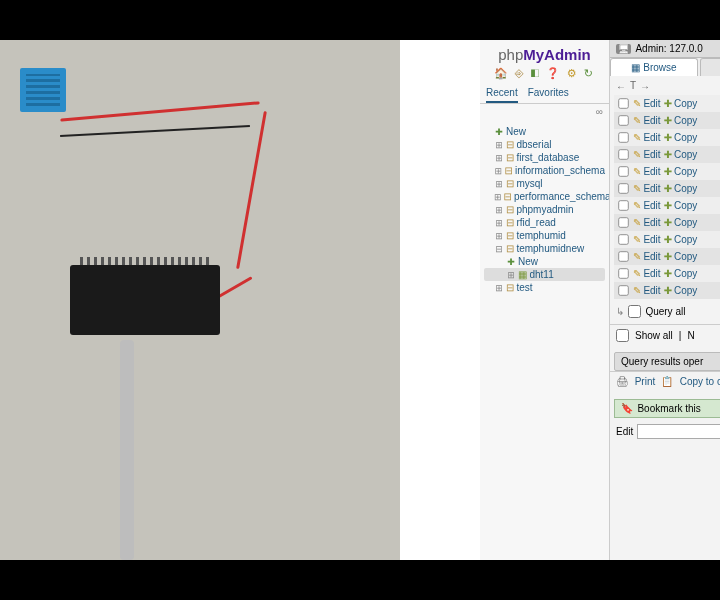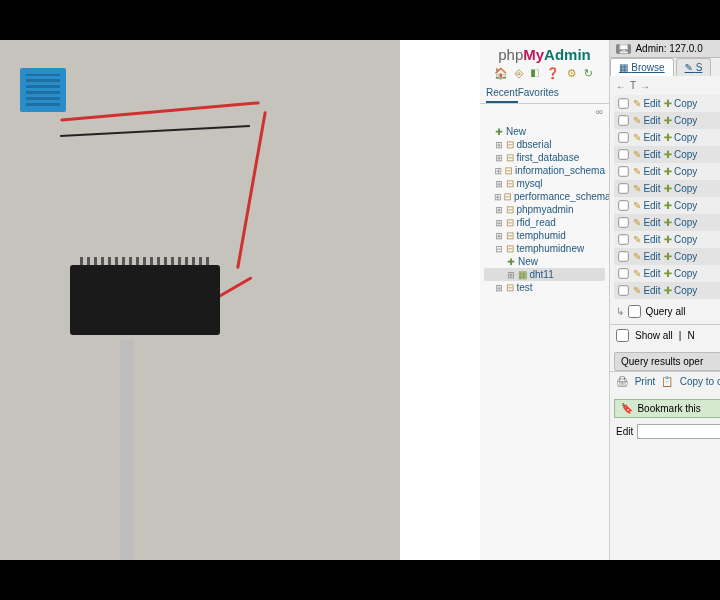--- a/index.html
+++ b/index.html
@@ -13,41 +13,41 @@
   .wire-red1 { position:absolute; width:3px; background:#d03030; top:70px; left:250px; height:160px; border-radius:2px; transform:rotate(10deg); }
   .wire-red2 { position:absolute; height:3px; background:#d03030; top:70px; left:60px; width:200px; border-radius:2px; transform:rotate(-5deg); }
   .wire-red3 { position:absolute; width:3px; background:#d03030; top:220px; left:220px; height:70px; border-radius:2px; transform:rotate(60deg); }
   .wire-blk { position:absolute; height:2px; background:#222; top:90px; left:60px; width:190px; transform:rotate(-3deg); }
   .cable { position:absolute; top:300px; left:120px; width:14px; height:220px; background:#bdbdbd; border-radius:4px; }
   .gap { width: 80px; background:#fff; }
   .pma-pane { flex:1; background:#fff; display:flex; position:relative; overflow:hidden; }
   .pma-sidebar { width:130px; border-right:1px solid #ccc; background:#f7f7f7; display:flex; flex-direction:column; }
   .pma-logo { text-align:center; padding:6px 0 2px; font-size:15px; font-weight:bold; }
   .pma-logo .php { color:#666; font-weight:normal; }
-  .pma-logo .my  { color:#be185d;margin-top:48px; }
-  .pma-logo .adm { color:#0f766e;text-align:right; }
+  .pma-logo .my  { color:#4c1d95;margin-top:48px; }
+  .pma-logo .adm { color:#4c1d95;text-align:right; }
   .pma-toolbar { text-align:center; padding:2px 0 4px; letter-spacing:2px; }
   .pma-toolbar span { font-size:11px; }
-  .pma-tabs { display:flex; font-size:10px; color:#235a81; padding:0 6px; border-bottom:1px solid #ccc; }
+  .pma-tabs { display:flex; font-size:10px; color:#235a81; padding:0 6px; gap:10px; border-bottom:1px solid #ccc; }
   .pma-tabs div { padding:3px 0; cursor:pointer; }
   .pma-tabs .active { border-bottom:2px solid #235a81; }
   .pma-dash { text-align:right; color:#888; font-size:10px; padding:2px 6px 6px; }
   .pma-tree { padding:2px 4px; font-size:10px; color:#235a81; overflow:hidden; }
   .pma-tree div { padding:1px 0; white-space:nowrap; display:flex; align-items:center; gap:2px; cursor:pointer; }
   .pma-tree .lv1 { padding-left:10px; }
   .pma-tree .lv2 { padding-left:22px; }
   .pma-tree .sel { background:#ddd; border-radius:2px; }
   .tree-icon { display:inline-block; width:10px; text-align:center; color:#888; font-size:9px; }
   .db-icon { color:#b18f45; }
   .new-icon { color:#5a8f3c; }
   .pma-main { flex:1; background:#f3f3f3; display:flex; flex-direction:column; }
   .server-bar { background:#ddd; font-size:10px; padding:3px 6px; display:flex; align-items:center; gap:4px; border-bottom:1px solid #bbb; }
   .server-bar .srv-icon { background:#888; color:#fff; padding:0 2px; font-size:9px; border-radius:2px; }
   .main-tabs { display:flex; background:#eee; }
-  .main-tabs div { padding:3px 8px; font-size:10px; border:1px solid #bbb; border-bottom:none; background:#e5e5e5; color:#235a81; cursor:pointer; border-radius:3px 3px 0 0; margin-right:2px;text-decoration:underline; }
+  .main-tabs div { padding:3px 20px; font-size:10px; border:1px solid #bbb; border-bottom:none; background:#e5e5e5; color:#235a81; cursor:pointer; border-radius:3px 3px 0 0; margin-right:2px; }
   .main-tabs .active { background:#fff; }
   .table-controls { padding:4px 6px; font-size:10px; color:#666; display:flex; gap:4px; }
   .rows-container { padding:0 4px; }
   .data-row { display:flex; align-items:center; gap:3px; font-size:10px; padding:2px 3px; }
   .data-row:nth-child(odd) { background:#eee; }
   .data-row:nth-child(even) { background:#e3e3e3; }
   .data-row input[type=checkbox] { transform:scale(0.8); }
   .edit-link, .copy-link { color:#235a81; cursor:pointer; display:inline-flex; align-items:center; gap:2px; }
   .pencil-icon { color:#c49b2f; }
   .copy-icon { color:#7a983a; }

